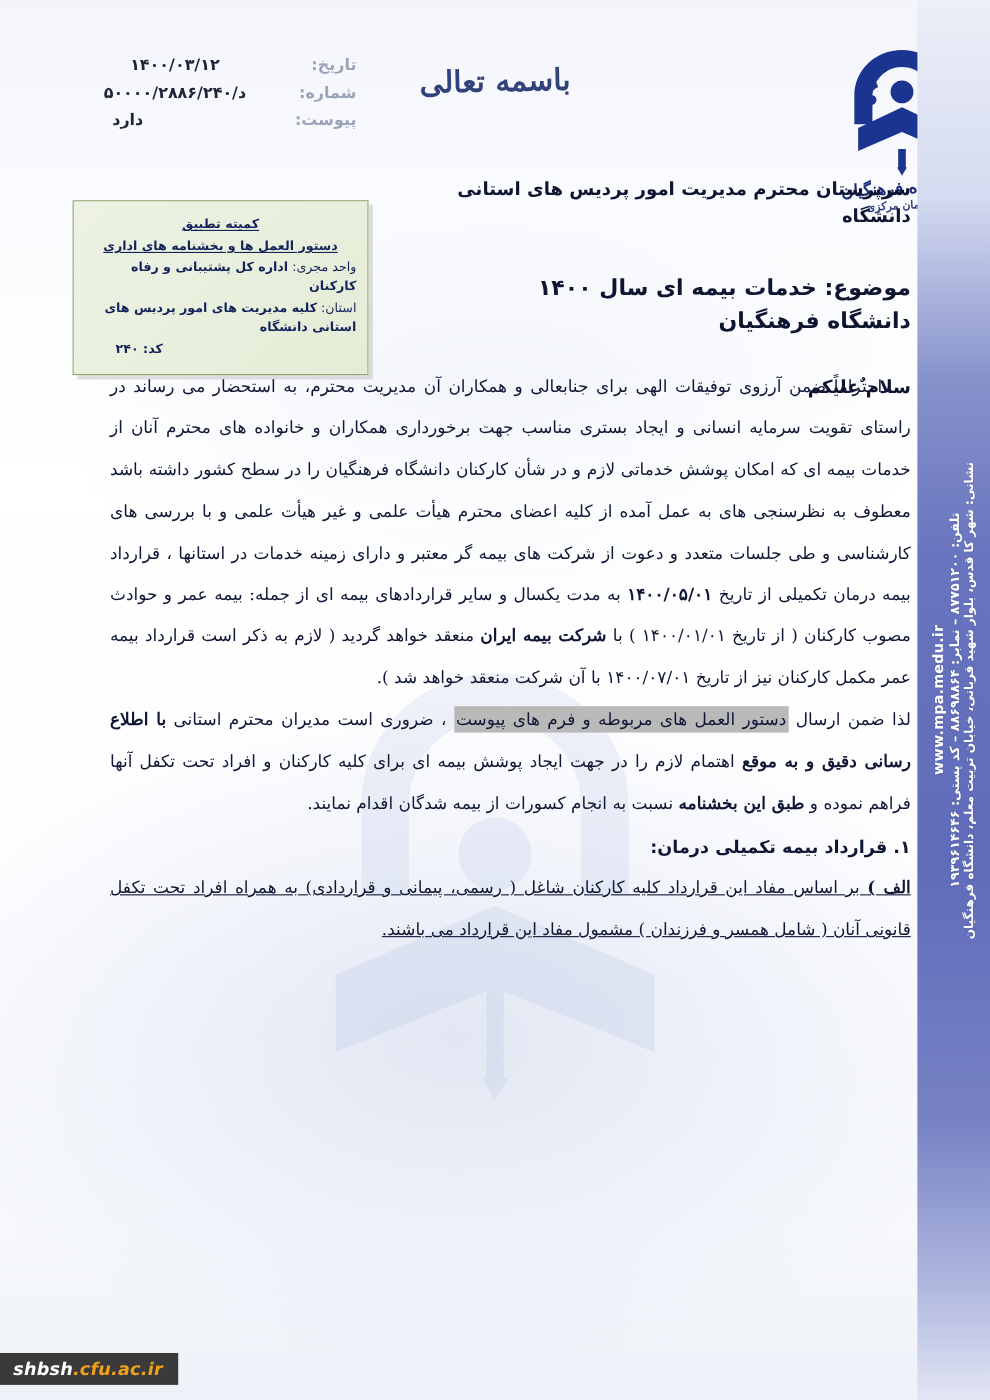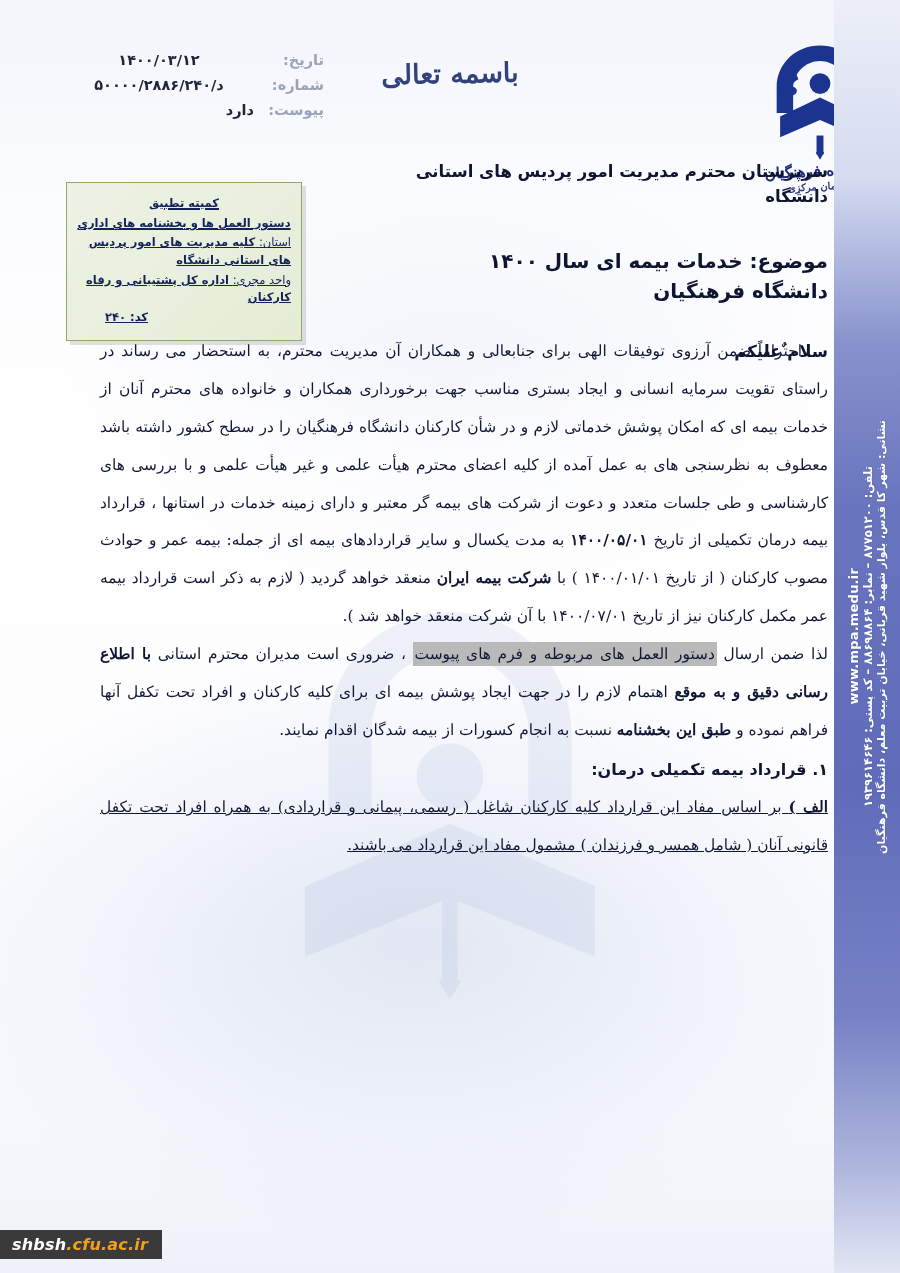--- a/index.html
+++ b/index.html
@@ -40,21 +40,21 @@
   }
   .meta-row{display:flex;justify-content:flex-start;align-items:baseline;gap:12px;margin-bottom:9px;}
   .meta-label{
     color:#9aa3b8;font-size:14.5px;font-weight:700;width:58px;text-align:right;flex:0 0 58px;
     letter-spacing:.2px;
   }
   .meta-val{
     color:#20263a;font-size:14.5px;font-weight:700;flex:1;text-align:center;
     letter-spacing:.3px;
   }
-  .meta-val.attach{text-align:right;padding-left:38px;}
+  .meta-val.attach{text-align:left;padding-left:38px;}
 
   .basmala{
     position:absolute;left:0;right:0;top:58px;text-align:center;
     color:#1d2f6e;font-size:27px;font-weight:700;
     font-family:"DejaVu Serif","Liberation Serif",serif;
     letter-spacing:-1px;
     transform:rotate(-1.2deg);
     opacity:.9;
   }
 
@@ -69,29 +69,28 @@
     transform:rotate(-3deg);letter-spacing:-.5px;
   }
   .logo-sub{
     margin-top:1px;color:#1b2a78;font-size:10px;font-weight:700;
     font-family:"DejaVu Serif","Liberation Serif",serif;
     transform:rotate(-3deg);opacity:.92;
   }
 
   
   .green-box{
-    position:absolute;left:66px;top:182px;width:236px;
+    position:absolute;left:66px;top:182px;width:269px;
     background:linear-gradient(135deg,#edf2e4 0%,#e9f0de 45%,#e4ecd6 100%);
     border:1px solid #8fa968;
     box-shadow:4px 4px 0 rgba(120,120,120,.22);
     padding:9px 10px 11px 10px;
     box-sizing:border-box;
     direction:rtl;text-align:center;
     color:#14225a;
-    text-decoration:underline;
   }
   .gb-line{font-size:11.5px;margin:3px 0;line-height:1.45;}
   .gb-title{font-weight:700;text-decoration:underline;text-underline-offset:2px;}
   .gb-sub{font-weight:700;text-decoration:underline;text-underline-offset:2px;}
   .gb-kv{font-weight:400;text-align:right;font-size:11.5px;line-height:1.5;}
   .gb-kv b{font-weight:700;}
   .gb-code{text-align:left;font-weight:700;font-size:11.5px;padding-left:28px;}
 
   
   .heads{
@@ -214,26 +213,26 @@
       </g>
     </svg>
     <div class="logo-name">دانشگاه فرهنگیان</div>
     <div class="logo-sub">سازمان مرکزی</div>
   </div>
 
   <div class="green-box">
     <div class="gb-line gb-title">کمیته تطبیق</div>
     <div class="gb-line gb-sub">دستور العمل ها و بخشنامه های اداری</div>
     <div class="gb-line gb-kv">
+      <span>واحد مجری:</span>
+      <b>اداره کل پشتیبانی و رفاه کارکنان</b>
+    </div>
+    <div class="gb-line gb-kv">
       <span>استان:</span>
       <b>کلیه مدیریت های امور پردیس های استانی دانشگاه</b>
-    </div>
-    <div class="gb-line gb-kv">
-      <span>واحد مجری:</span>
-      <b>اداره کل پشتیبانی و رفاه کارکنان</b>
     </div>
     <div class="gb-line gb-code">
       <span>کد:</span>
       <span>۲۴۰</span>
     </div>
   </div>
 
   <div class="heads">
     <div class="h-addressee">سرپرستان محترم مدیریت امور پردیس های استانی دانشگاه</div>
     <div class="h-subject">موضوع: خدمات بیمه ای سال ۱۴۰۰ دانشگاه فرهنگیان</div>

